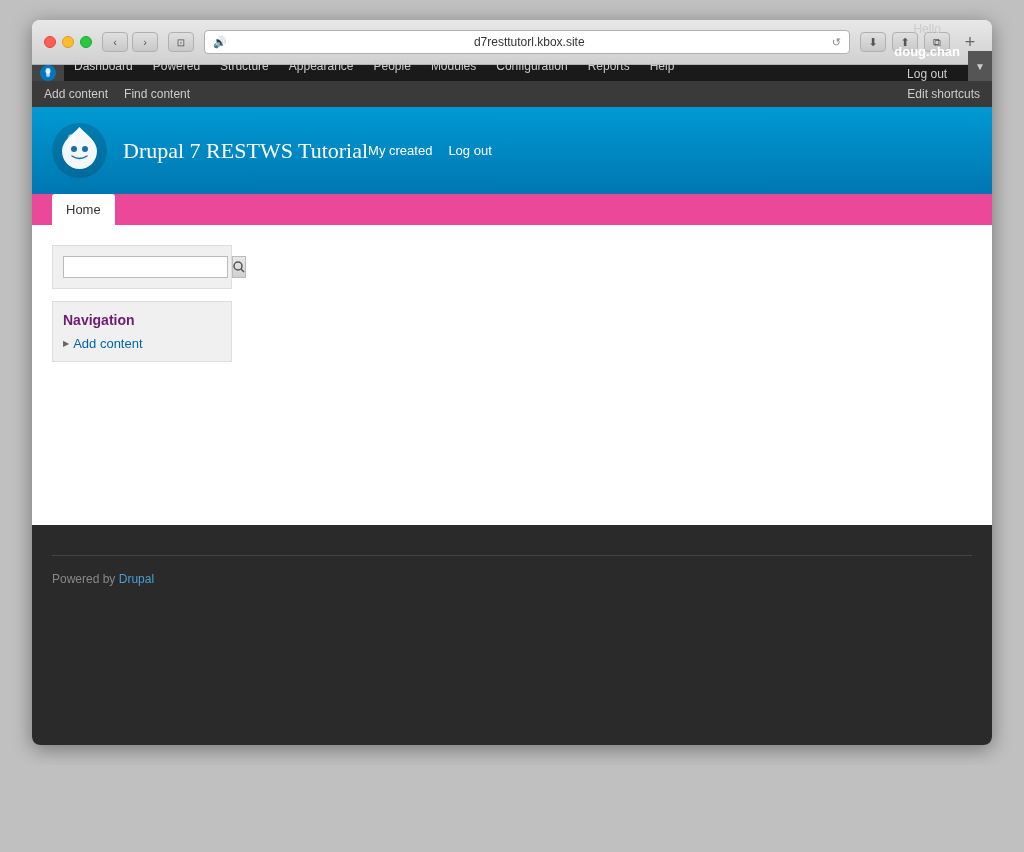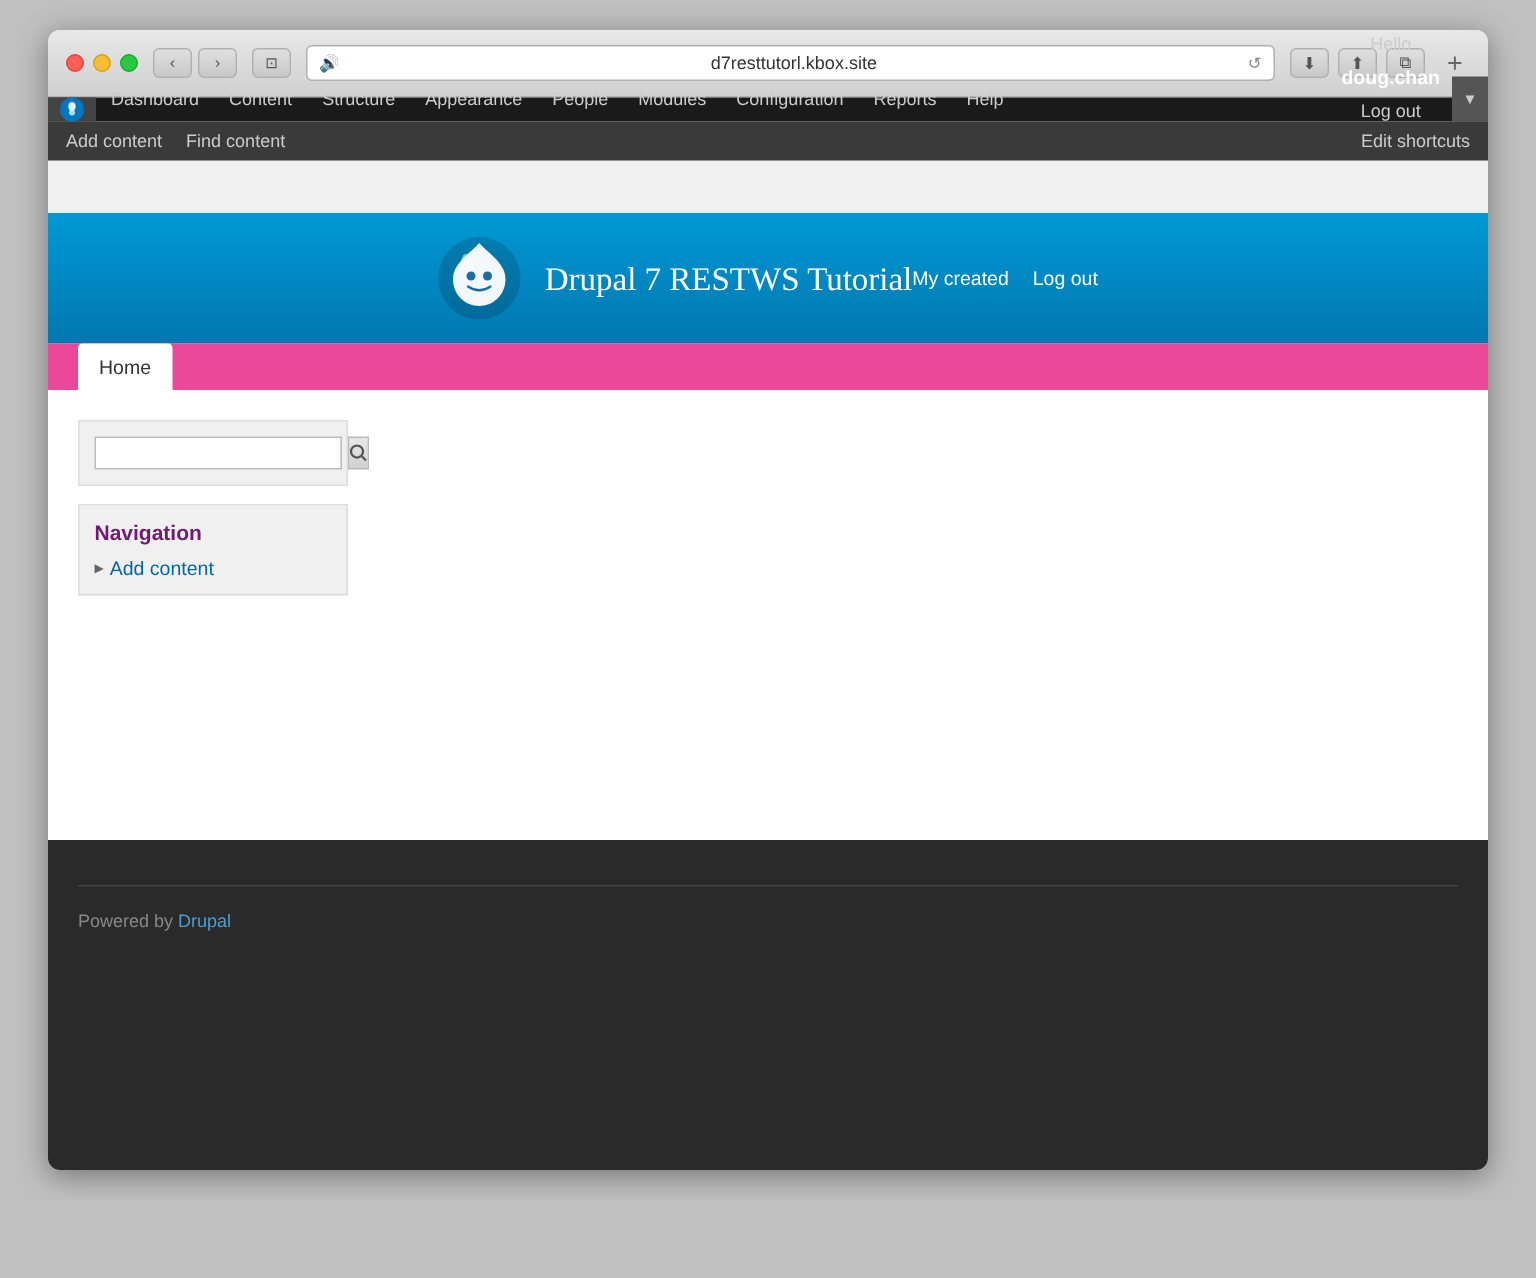--- a/index.html
+++ b/index.html
@@ -239,23 +239,22 @@
       font-size: 12px;
       cursor: pointer;
     }
 
     
     .site-header {
       background: linear-gradient(to bottom, #0099d4, #0077b0);
       padding: 16px 20px;
       display: flex;
       align-items: center;
-      justify-content: center;
+      justify-content: flex-start;
       min-height: 80px;
-      margin-top: 35px;
     }
 
     .site-branding {
       display: flex;
       align-items: center;
       gap: 16px;
     }
 
     .drupal-logo {
       width: 55px;
@@ -477,21 +476,21 @@
       <div class="drupal-home-icon">
         <svg width="14" height="14" viewBox="0 0 14 14">
           <circle cx="7" cy="7" r="6" fill="#0077c0"></circle>
           <ellipse cx="7" cy="5" rx="2.5" ry="3" fill="white" opacity="0.9"></ellipse>
           <circle cx="7" cy="9" r="2" fill="white" opacity="0.7"></circle>
         </svg>
       </div>
     </div>
     <div class="admin-nav">
       <a class="admin-nav-item">Dashboard</a>
-      <a class="admin-nav-item">Content</a>
+      <a class="admin-nav-item">Powered</a>
       <a class="admin-nav-item">Structure</a>
       <a class="admin-nav-item">Appearance</a>
       <a class="admin-nav-item">People</a>
       <a class="admin-nav-item">Modules</a>
       <a class="admin-nav-item">Configuration</a>
       <a class="admin-nav-item">Reports</a>
       <a class="admin-nav-item">Help</a>
     </div>
     <div class="admin-nav-right">
       <span class="admin-hello">Hello</span>

